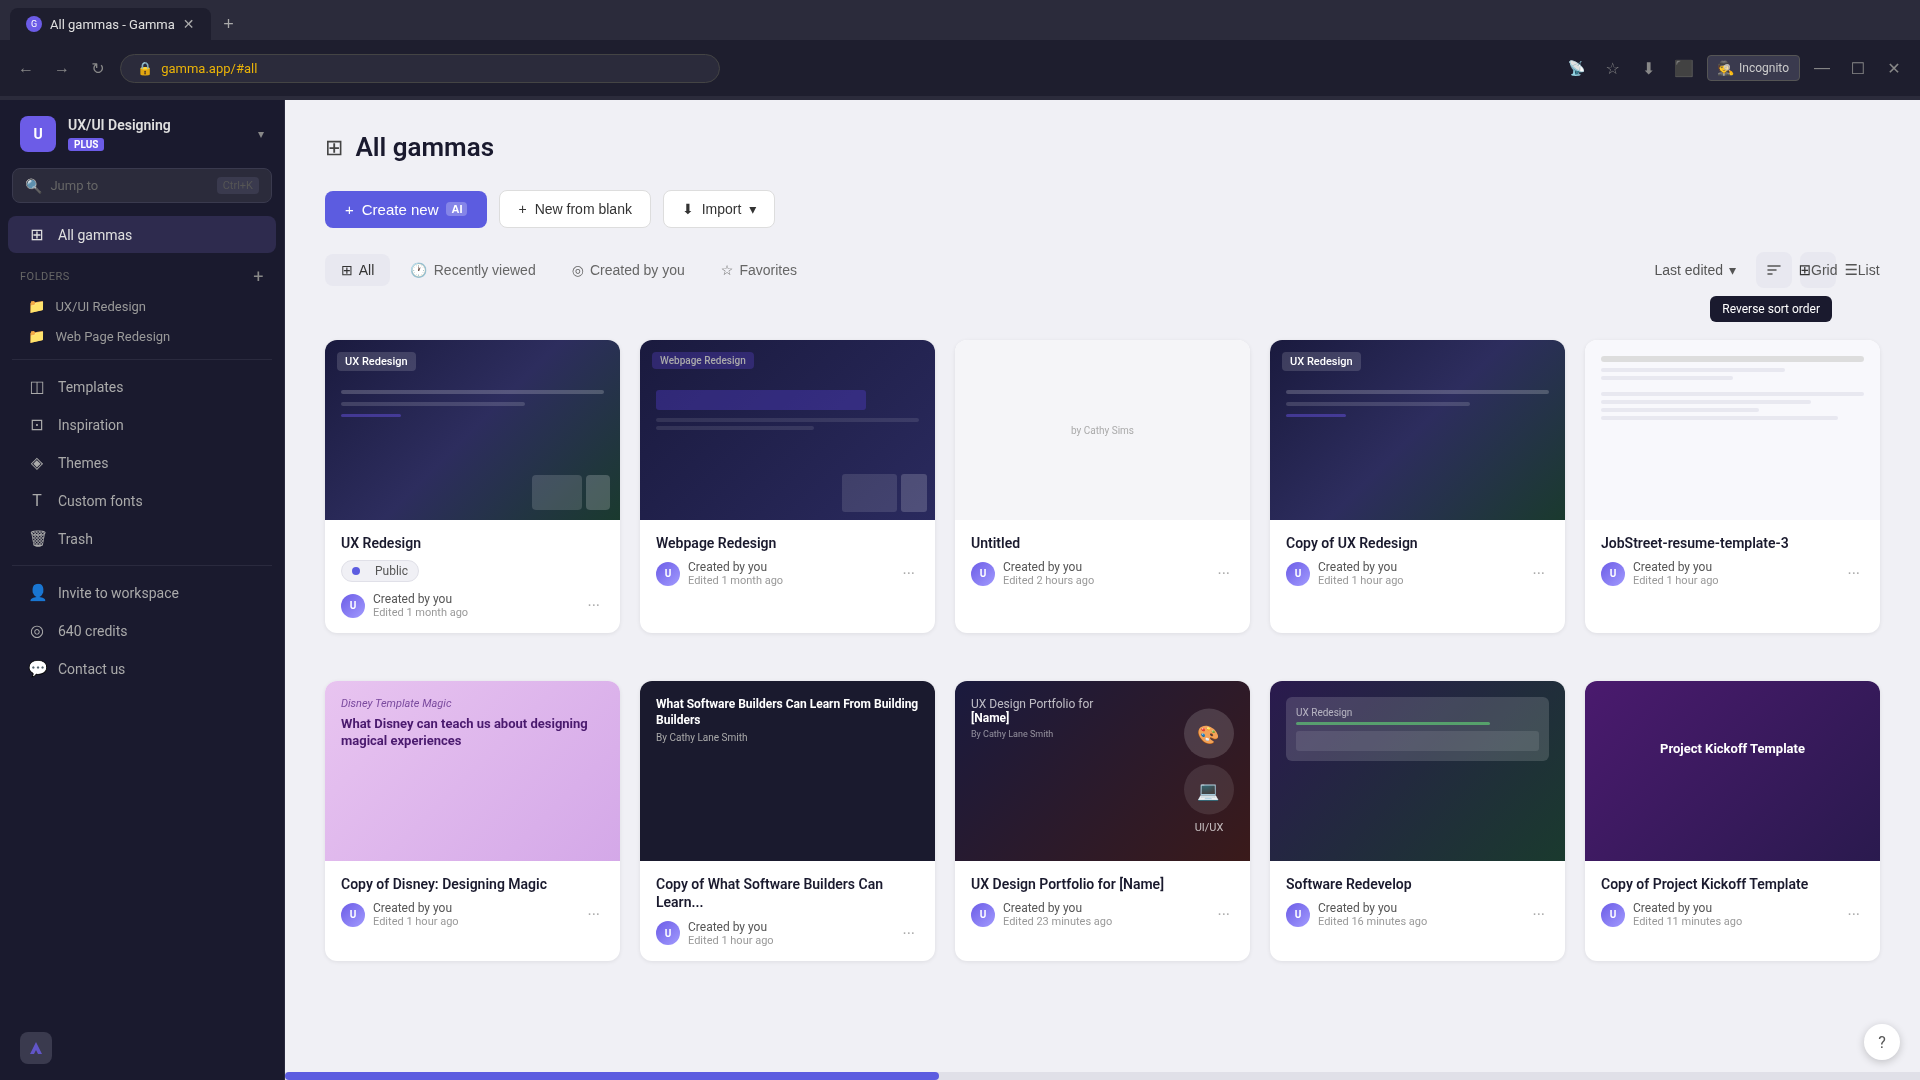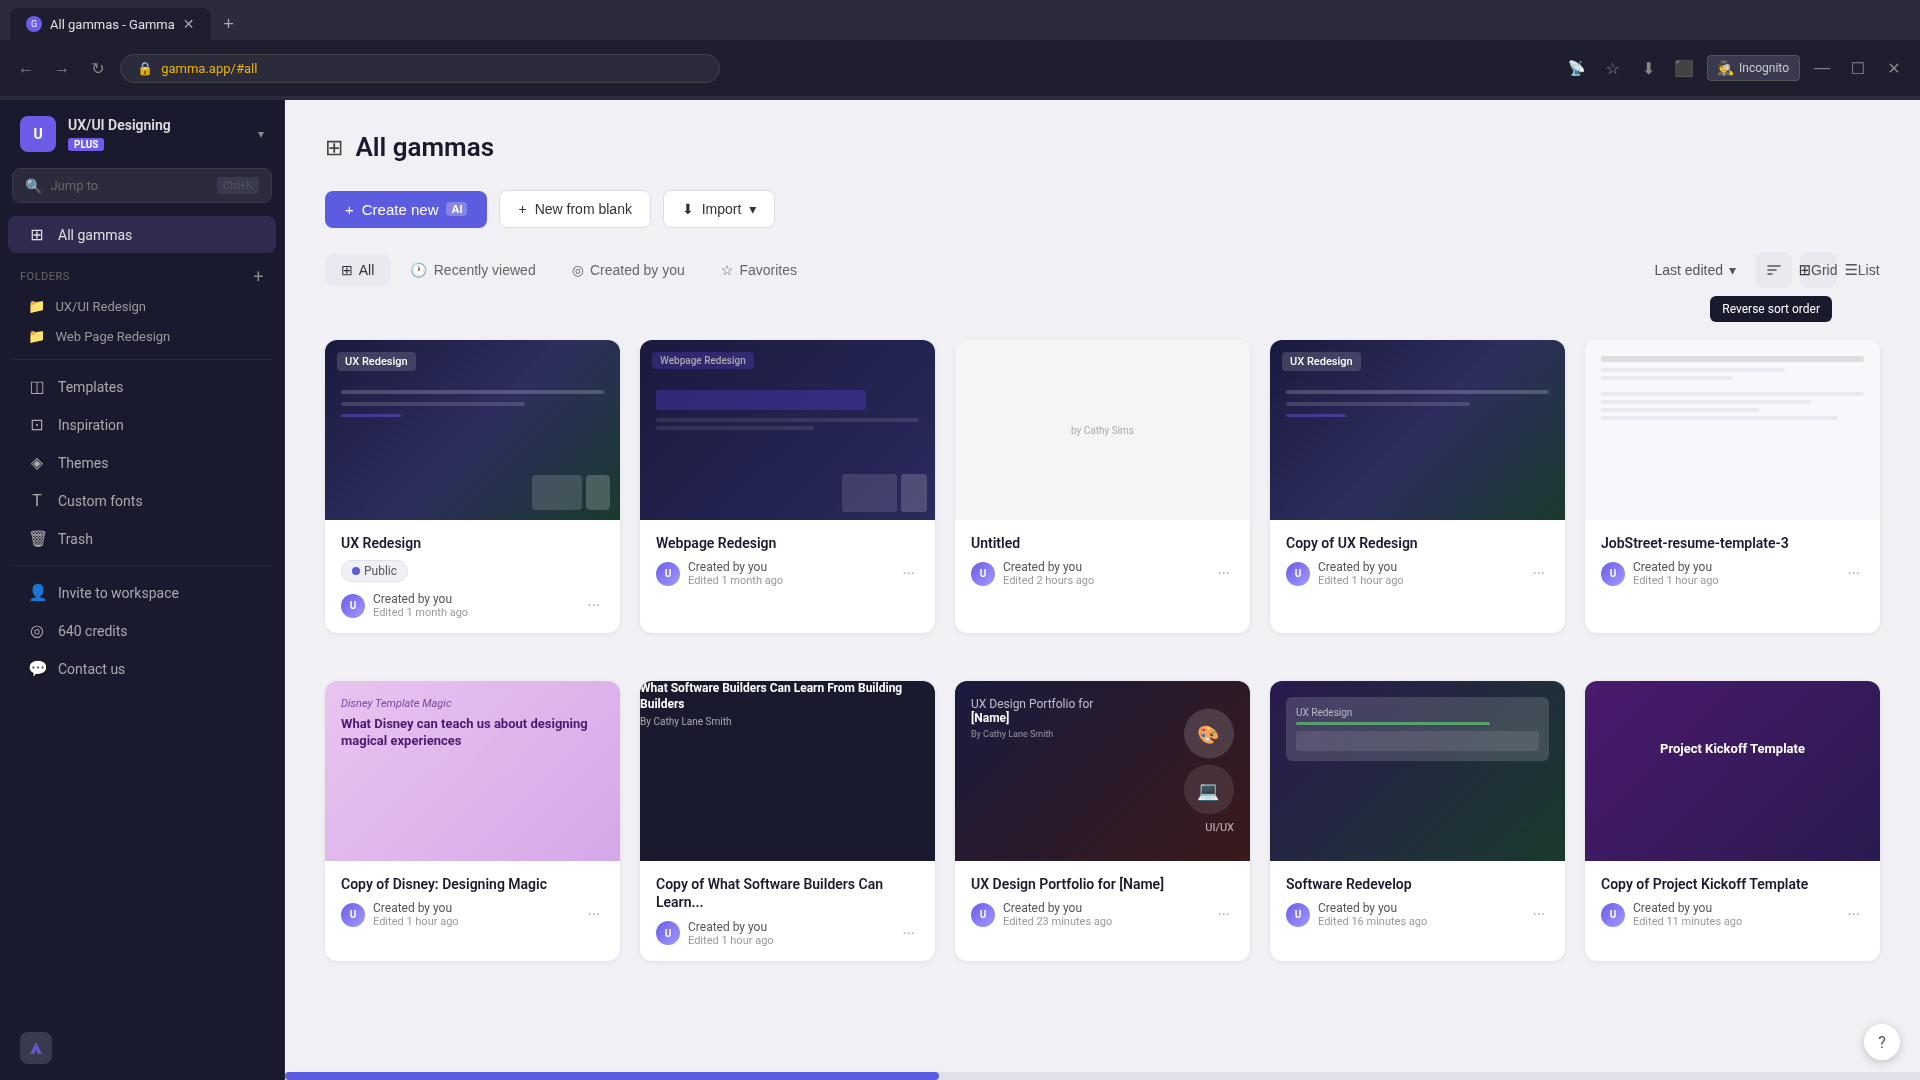--- a/index.html
+++ b/index.html
@@ -81,37 +81,37 @@
     .card-thumb-copy-ux { background: linear-gradient(135deg, #1a1a3e 0%, #2d2d5e 50%, #1a3a2e 100%); }
     .card-thumb-jobstreet { background: #f0f0f5; }
     .card-thumb-disney { background: linear-gradient(135deg, #e8c4f0 0%, #d4a8e8 100%); }
     .card-thumb-software { background: #1a1a2e; }
     .card-thumb-ux-portfolio { background: linear-gradient(135deg, #1a1a3e 0%, #3a1a1a 100%); }
     .card-thumb-software-redevelop { background: linear-gradient(135deg, #2a1a4e 0%, #1a3a2e 100%); }
     .card-thumb-project-kickoff { background: linear-gradient(135deg, #4a1a6e 0%, #2a1a4e 100%); }
 
     .card-body { padding: 14px 16px; }
     .card-title { font-size: 14px; font-weight: 600; color: #1a1a2e; margin-bottom: 8px; line-height: 1.3; }
-    .card-badge { display: inline-flex; align-items: center; gap: 4px; background: #f0f0f5; border: 1px solid #e0e0e8; border-radius: 20px; padding: 3px 10px; font-size: 12px; color: #555; margin-bottom: 10px; }
+    .card-badge { display: inline-flex; align-items: center; gap: 15px; background: #f0f0f5; border: 1px solid #e0e0e8; border-radius: 20px; padding: 3px 10px; font-size: 12px; color: #555; margin-bottom: 10px; }
     .card-badge-dot { width: 8px; height: 8px; background: #5c5ce0; border-radius: 50%; }
     .card-meta { display: flex; align-items: center; gap: 8px; }
     .card-avatar { width: 24px; height: 24px; border-radius: 50%; background: linear-gradient(135deg, #6c5ce7, #a29bfe); flex-shrink: 0; display: flex; align-items: center; justify-content: center; font-size: 10px; color: white; font-weight: bold; }
     .card-meta-text { flex: 1; }
     .card-creator { font-size: 12px; color: #555; }
     .card-edited { font-size: 11px; color: #999; }
     .card-more { color: #aaa; font-size: 16px; padding: 2px 4px; cursor: pointer; }
 
     
     .thumb-label { position: absolute; top: 12px; left: 12px; background: rgba(255,255,255,0.15); color: white; font-size: 11px; padding: 3px 8px; border-radius: 4px; font-weight: 500; }
     .thumb-devices { position: absolute; bottom: 10px; right: 10px; display: flex; gap: 4px; }
     .thumb-device { width: 30px; height: 20px; background: rgba(255,255,255,0.2); border-radius: 3px; }
     .thumb-untitled-center { display: flex; align-items: center; justify-content: center; height: 100%; font-size: 11px; color: #aaa; flex-direction: column; gap: 4px; }
     .thumb-disney-text { padding: 16px; }
     .thumb-disney-title { font-size: 13px; font-weight: bold; color: #4a1a6e; line-height: 1.3; }
-    .thumb-software-text { }
+    .thumb-software-text { padding: 16px; }
     .thumb-software-title { font-size: 12px; font-weight: bold; color: white; line-height: 1.3; }
     .thumb-software-sub { font-size: 10px; color: #aaa; margin-top: 4px; }
     .thumb-redevelop-card { margin: 16px; background: rgba(255,255,255,0.15); border-radius: 6px; padding: 10px; }
     .thumb-redevelop-label { font-size: 10px; color: rgba(255,255,255,0.6); }
     .thumb-pkickoff-text { padding: 16px; color: white; font-size: 13px; font-weight: bold; text-align: center; padding-top: 60px; }
 
     
     .scroll-bar-container { height: 8px; background: #e0e0e8; position: fixed; bottom: 0; left: 285px; right: 0; }
     .scroll-bar-thumb { height: 8px; background: #5c5ce0; width: 40%; border-radius: 4px; }
 
@@ -477,21 +477,21 @@
       <div class="card">
         <div class="card-thumbnail card-thumb-ux-portfolio" style="position:relative;">
           <div style="padding:16px;color:white;">
             <div style="font-size:12px;color:rgba(255,255,255,0.7);">UX Design Portfolio for</div>
             <div style="font-size:12px;font-weight:bold;color:white;">[Name]</div>
             <div style="font-size:9px;color:rgba(255,255,255,0.5);margin-top:4px;">By Cathy Lane Smith</div>
           </div>
           <div style="position:absolute;right:16px;top:50%;transform:translateY(-50%);display:flex;flex-direction:column;gap:6px;">
             <div style="width:50px;height:50px;background:rgba(255,255,255,0.15);border-radius:50%;display:flex;align-items:center;justify-content:center;font-size:18px;">🎨</div>
             <div style="width:50px;height:50px;background:rgba(255,255,255,0.1);border-radius:50%;display:flex;align-items:center;justify-content:center;font-size:18px;">💻</div>
-            <div style="font-size:11px;color:rgba(255,255,255,0.7);text-align:right;">UI/UX</div>
+            <div style="font-size:11px;color:rgba(255,255,255,0.7);text-align:center;">UI/UX</div>
           </div>
         </div>
         <div class="card-body">
           <div class="card-title">UX Design Portfolio for [Name]</div>
           <div class="card-meta">
             <div class="card-avatar">U</div>
             <div class="card-meta-text">
               <div class="card-creator">Created by you</div>
               <div class="card-edited">Edited 23 minutes ago</div>
             </div>

